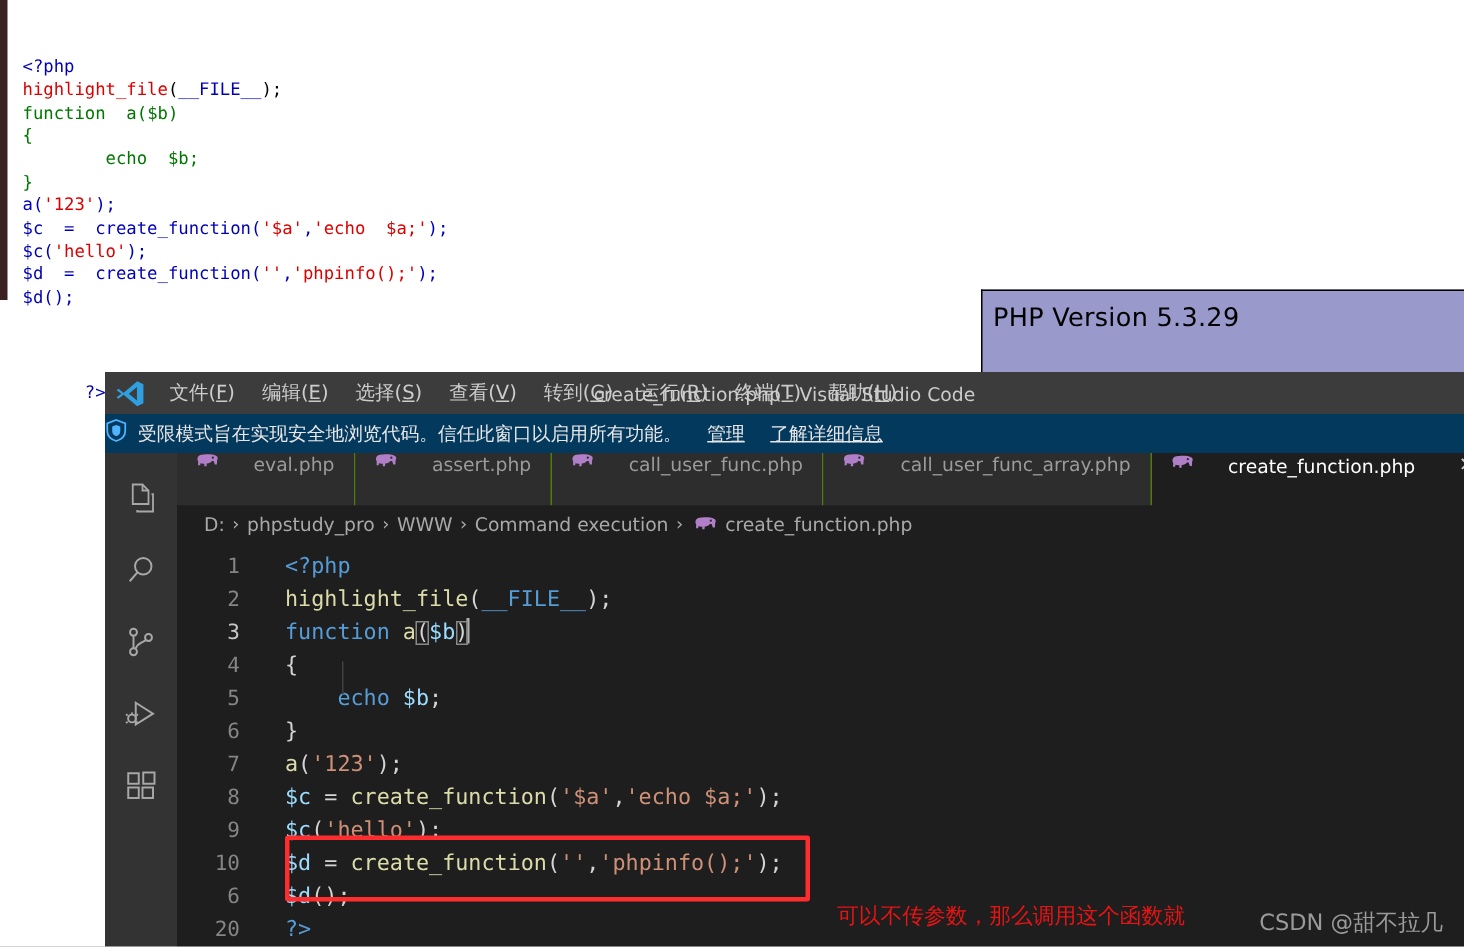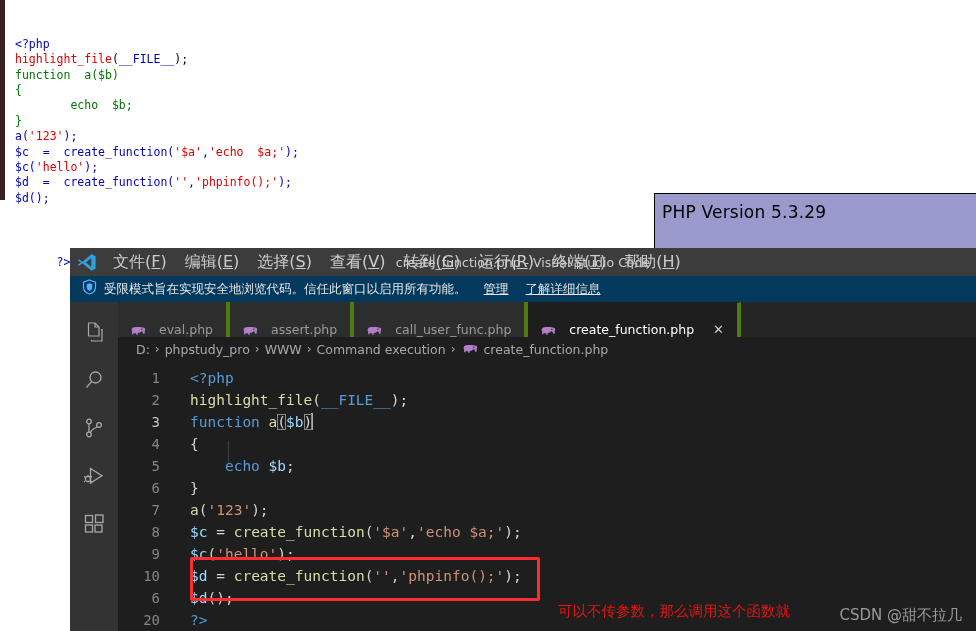--- a/index.html
+++ b/index.html
@@ -81,42 +81,42 @@
     padding-left: 6px;
   }
   .vs-logo {
     width: 22px; height: 20px;
     display: flex; align-items: center; justify-content: center;
     margin-right: 6px;
   }
   .menu-items { display: flex; align-items: center; }
   .menu-item {
     color: #cccccc;
-    font-size: 16px;
+    font-size: 13px;
     padding: 3px 9px;
     white-space: nowrap;
     cursor: default;
   }
   .menu-item .mn { text-decoration: underline; }
   .win-title {
     position: absolute;
     left: 0; right: 0;
     text-align: center;
     color: #cccccc;
     font-size: 12.5px;
     pointer-events: none;
   }
 
   
   .trust-banner {
     height: 26px;
     background: #04395e;
     display: flex;
     align-items: center;
-    padding-left: 12px;
+    padding-left: 0;
     gap: 7px;
   }
   .trust-text {
     color: #e7e7e7;
     font-size: 12.5px;
   }
   .trust-link {
     color: #e7e7e7;
     font-size: 12.5px;
     text-decoration: underline;
@@ -155,27 +155,27 @@
   
   .tabs {
     height: 35px;
     background: #252526;
     display: flex;
     align-items: stretch;
     flex: 0 0 35px;
   }
   .tab {
     display: flex;
-    align-items: flex-end;
-    gap: 13px;
+    align-items: flex-start;
+    gap: 23px;
     padding: 0 13px;
     background: #2d2d2d;
     color: #9b9b9b;
     font-size: 12.5px;
-    border-right: 4px solid #4d7c0f;
+    border-right: 1px solid #4d7c0f;
     white-space: nowrap;
     cursor: pointer;
   }
   .tab.active {
     background: #1e1e1e;
     color: #ffffff;
     border-top: 1px solid #1e1e1e;
   }
   .tab .close {
     color: #cccccc;
@@ -397,20 +397,29 @@
               <span>assert.php</span>
             </div>
             <div class="tab">
               <span style="display: flex;">
                 <svg class="php-ico" viewBox="0 0 16 11">
                   <path d="M2.2 1.2 C0.6 2 0.2 4.2 1.2 5.6 L1.1 8.4 H2.6 L2.8 7 C3.6 7.3 4.6 7.4 5.6 7.3 L5.5 9 H7.1 L7.3 7.1 C9 6.9 10.3 6.3 10.9 5.3 L12.2 5.4 L13 7.8 L14.5 7.8 L14.7 4.6 C15.5 3.6 15.2 2.2 13.9 1.6 C12 0.7 8.5 0.4 5.6 0.7 C4.3 0.6 3.1 0.8 2.2 1.2 Z" fill="#b07fc7"></path>
                   <circle cx="11.6" cy="3" r="0.8" fill="#2d2d2d"></circle>
                 </svg>
               </span>
               <span>call_user_func.php</span>
+            </div>
+            <div class="tab">
+              <span style="display: flex;">
+                <svg class="php-ico" viewBox="0 0 16 11">
+                  <path d="M2.2 1.2 C0.6 2 0.2 4.2 1.2 5.6 L1.1 8.4 H2.6 L2.8 7 C3.6 7.3 4.6 7.4 5.6 7.3 L5.5 9 H7.1 L7.3 7.1 C9 6.9 10.3 6.3 10.9 5.3 L12.2 5.4 L13 7.8 L14.5 7.8 L14.7 4.6 C15.5 3.6 15.2 2.2 13.9 1.6 C12 0.7 8.5 0.4 5.6 0.7 C4.3 0.6 3.1 0.8 2.2 1.2 Z" fill="#b07fc7"></path>
+                  <circle cx="11.6" cy="3" r="0.8" fill="#2d2d2d"></circle>
+                </svg>
+              </span>
+              <span>call_user_func_array.php</span>
             </div>
             <div class="tab active">
               <span style="display: flex;">
                 <svg class="php-ico" viewBox="0 0 16 11">
                   <path d="M2.2 1.2 C0.6 2 0.2 4.2 1.2 5.6 L1.1 8.4 H2.6 L2.8 7 C3.6 7.3 4.6 7.4 5.6 7.3 L5.5 9 H7.1 L7.3 7.1 C9 6.9 10.3 6.3 10.9 5.3 L12.2 5.4 L13 7.8 L14.5 7.8 L14.7 4.6 C15.5 3.6 15.2 2.2 13.9 1.6 C12 0.7 8.5 0.4 5.6 0.7 C4.3 0.6 3.1 0.8 2.2 1.2 Z" fill="#b07fc7"></path>
                   <circle cx="11.6" cy="3" r="0.8" fill="#2d2d2d"></circle>
                 </svg>
               </span>
               <span>create_function.php</span>
               <span class="close">✕</span>

